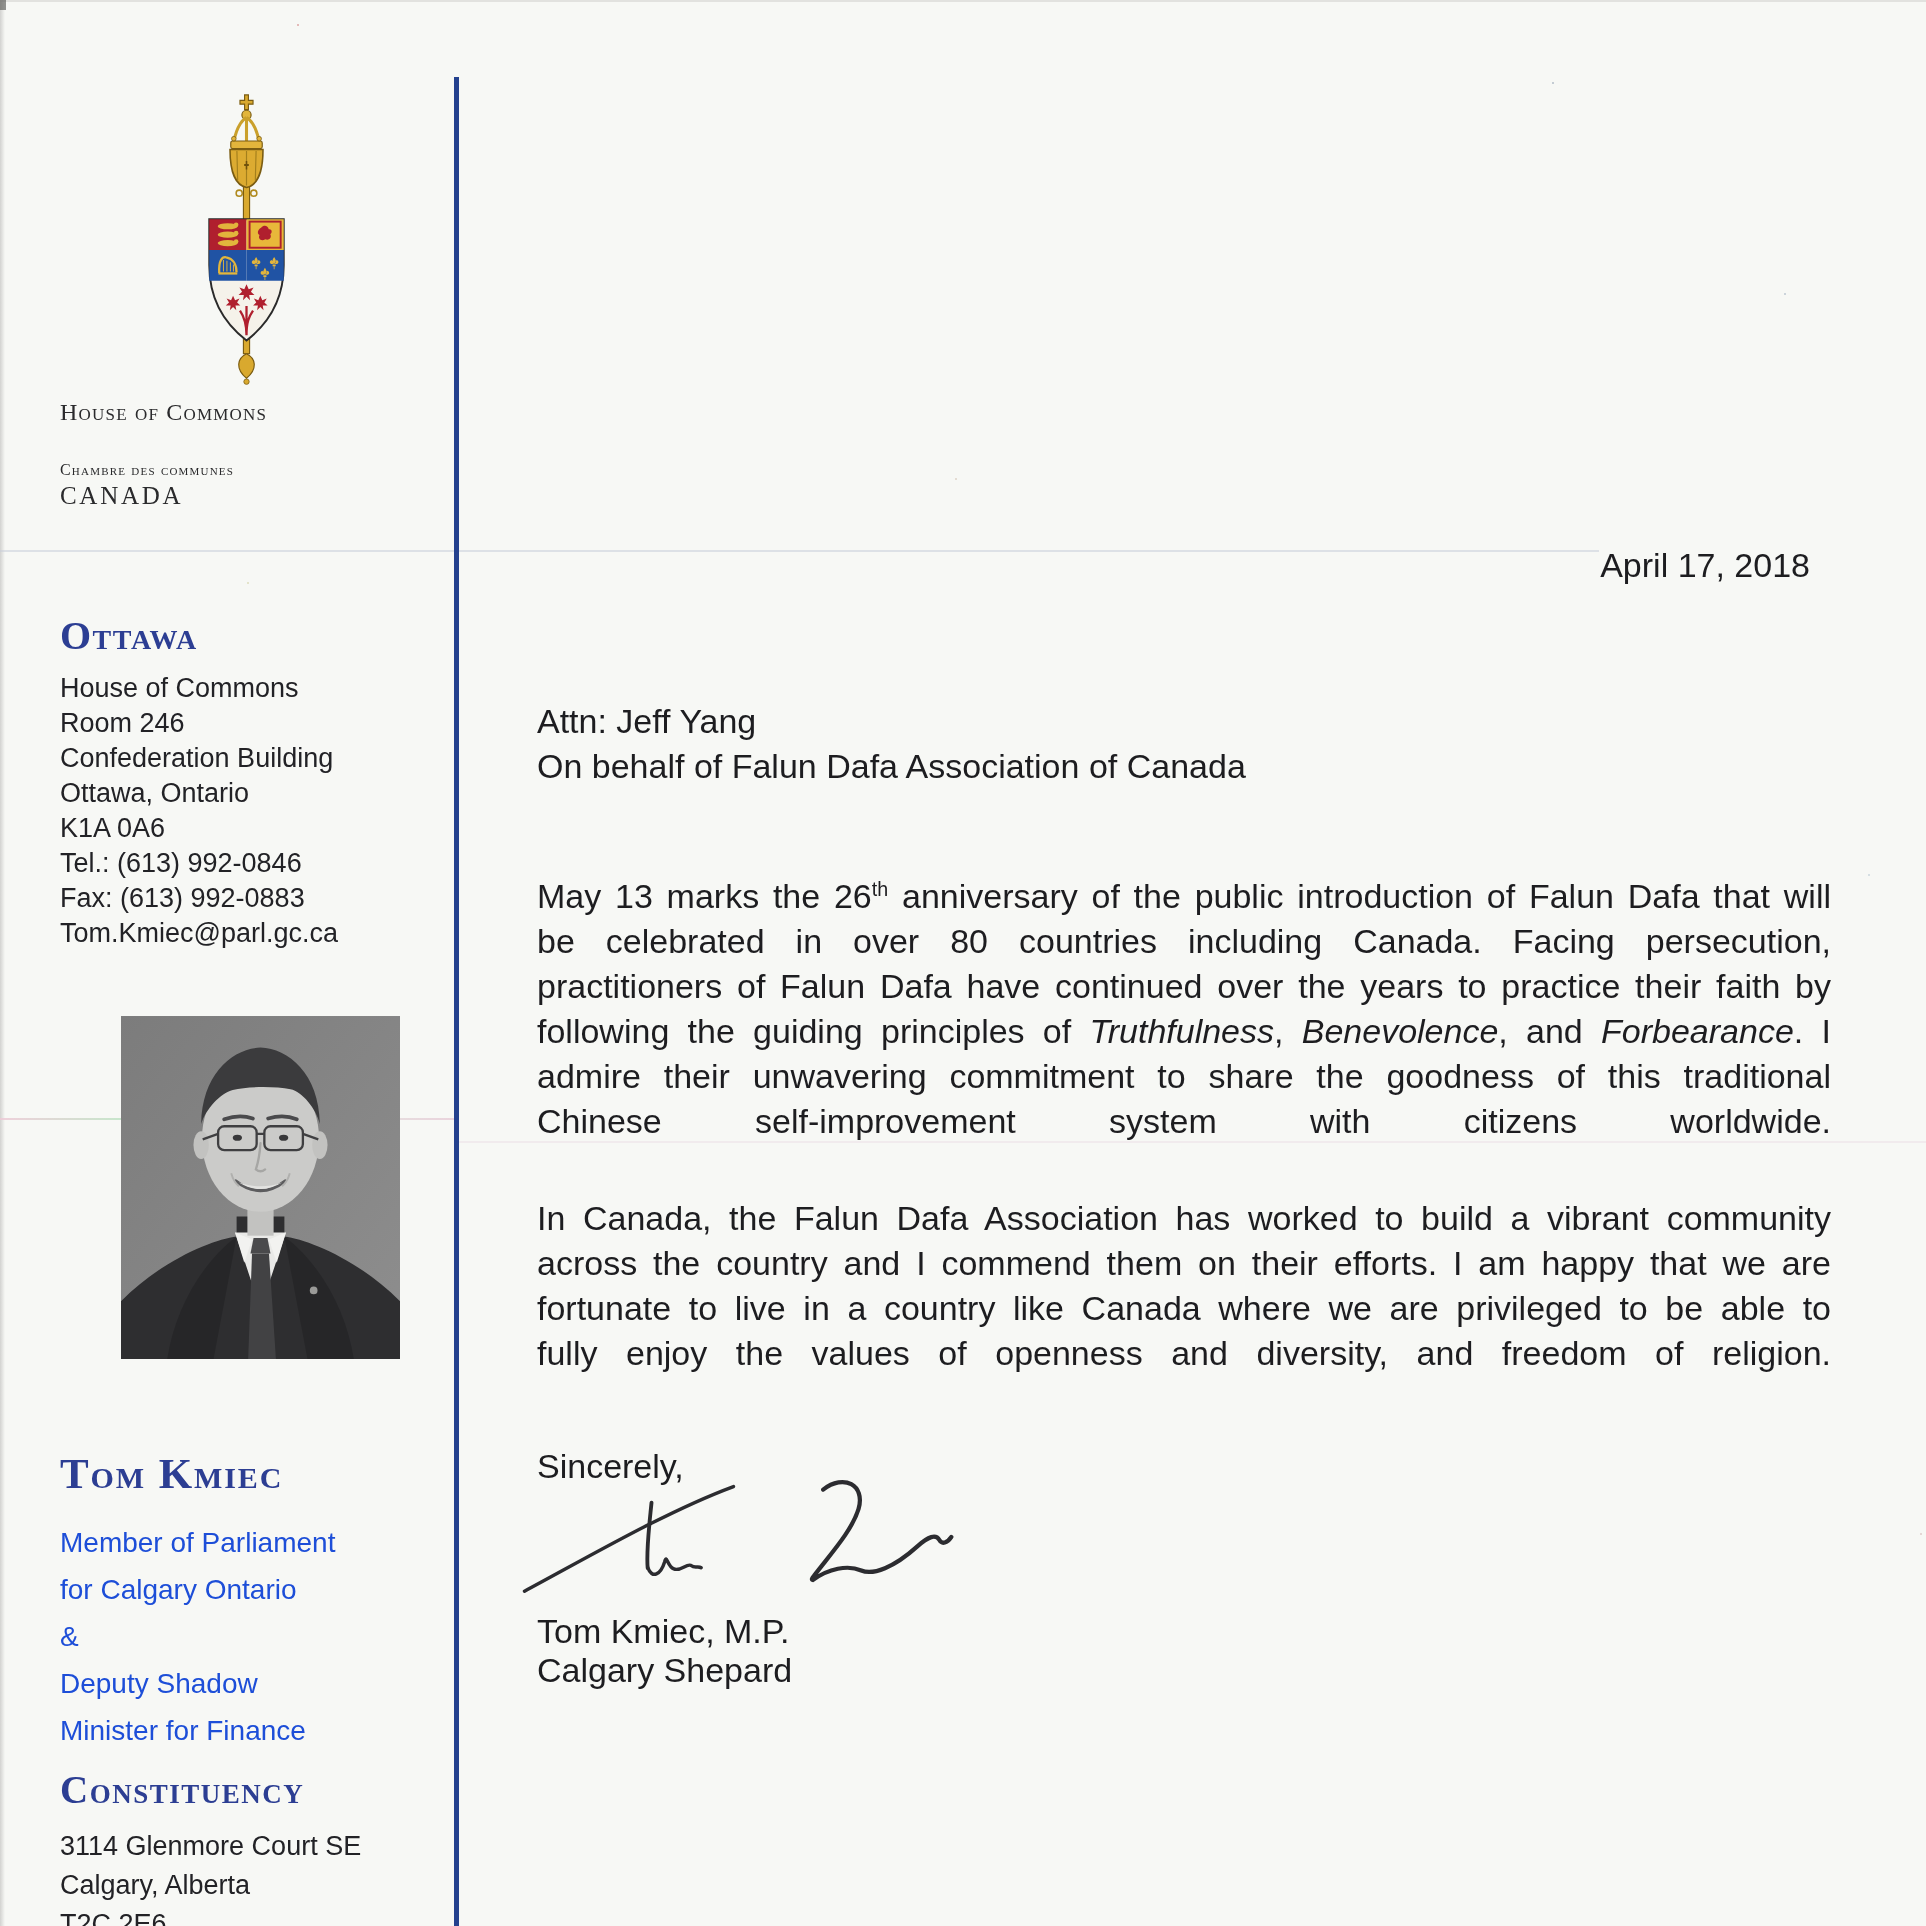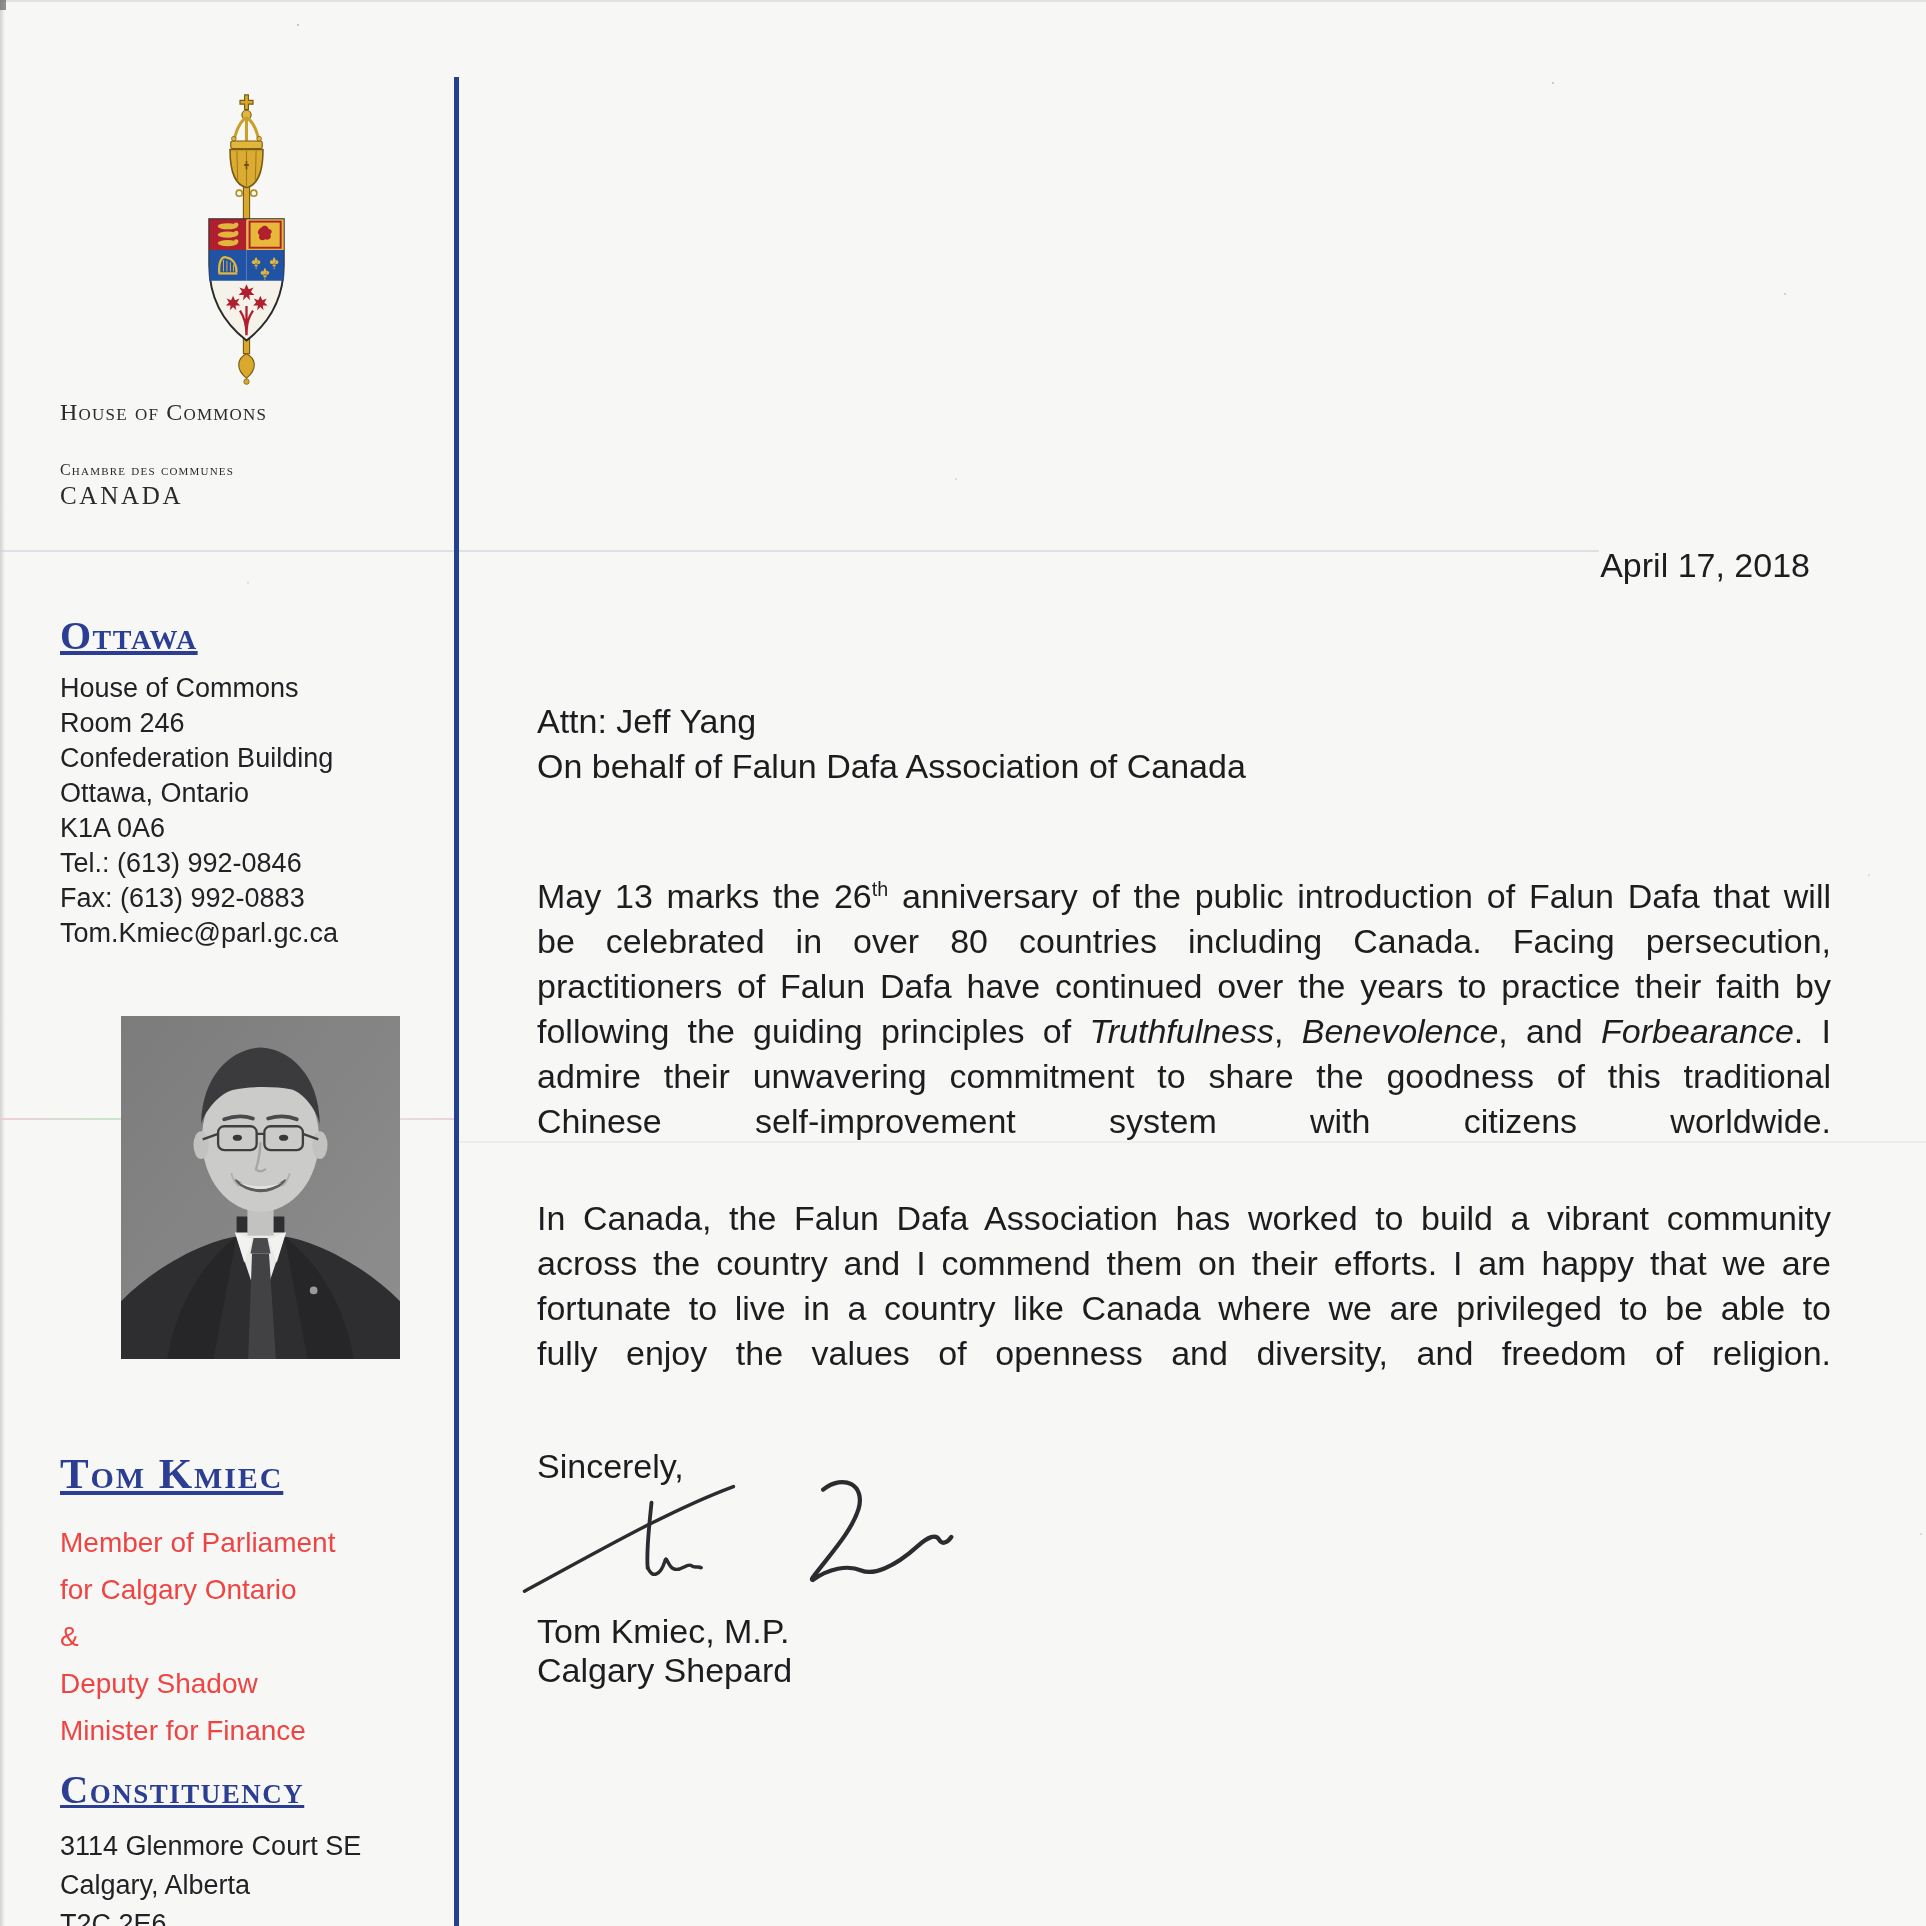--- a/index.html
+++ b/index.html
@@ -18,27 +18,27 @@
   
   .vrule{position:absolute;left:454px;top:77px;width:5px;height:2415px;background:#24418e;}
   
   .side{position:absolute;left:60px;width:385px;text-align:left;}
   .arms{position:absolute;left:187px;top:92px;width:119px;height:293px;}
   .org{top:399px;font-family:"Liberation Serif",serif;color:#2a2a2c;}
   .org .l1{font-size:24px;line-height:26px;font-variant:small-caps;letter-spacing:1.2px;}
   .org .l2{font-size:16px;line-height:25px;font-variant:small-caps;letter-spacing:1.2px;margin-top:32px;}
   .org .l3{font-size:25px;line-height:28px;letter-spacing:2.7px;}
   .h-blue{font-family:"Liberation Serif",serif;font-weight:bold;color:#2c3e93;
-          font-variant:small-caps;letter-spacing:1.5px;text-decoration:underline;}
+          font-variant:small-caps;letter-spacing:1.5px;}
   .ottawa-h{top:612px;font-size:40px;}
   .addr{font-size:27px;line-height:35px;color:#222226;}
   .ottawa-a{top:671px;}
   .photo{position:absolute;left:121px;top:1016px;width:279px;height:343px;}
   .member-h{top:1449px;font-size:43px;letter-spacing:1.9px;}
-  .titles{top:1519px;font-size:28px;line-height:47px;color:#ef4444;}
+  .titles{top:1519px;font-size:28px;line-height:47px;color:#1d4ed8;}
   .const-h{top:1767px;font-size:39px;}
   .const-a{top:1827px;line-height:39px;}
   
   .date{position:absolute;left:537px;top:546px;width:1273px;text-align:right;font-size:34px;}
   .attn{position:absolute;left:537px;top:699px;font-size:34px;line-height:45px;}
   .para{position:absolute;left:537px;width:1294px;font-size:34px;line-height:45px;}
   .p1{top:874px;} .p2{top:1196px;}
   .jline{text-align:justify;text-align-last:justify;white-space:normal;}
   .jlast{text-align:left;}
   .it{font-style:italic;}

